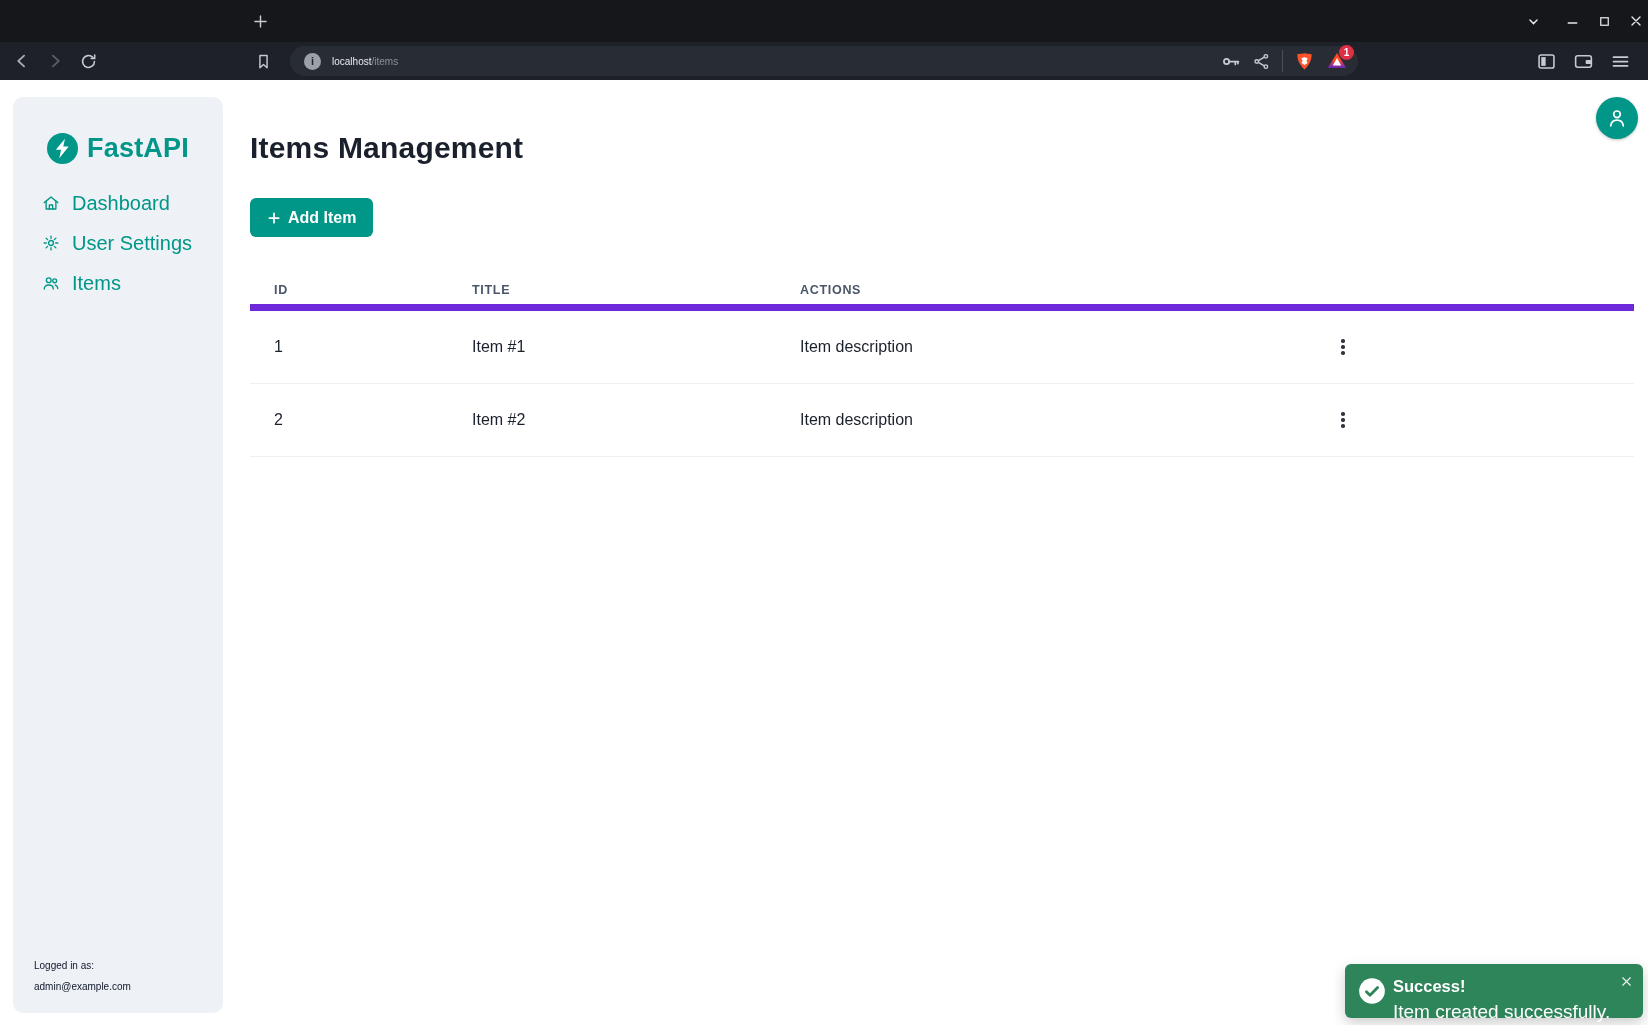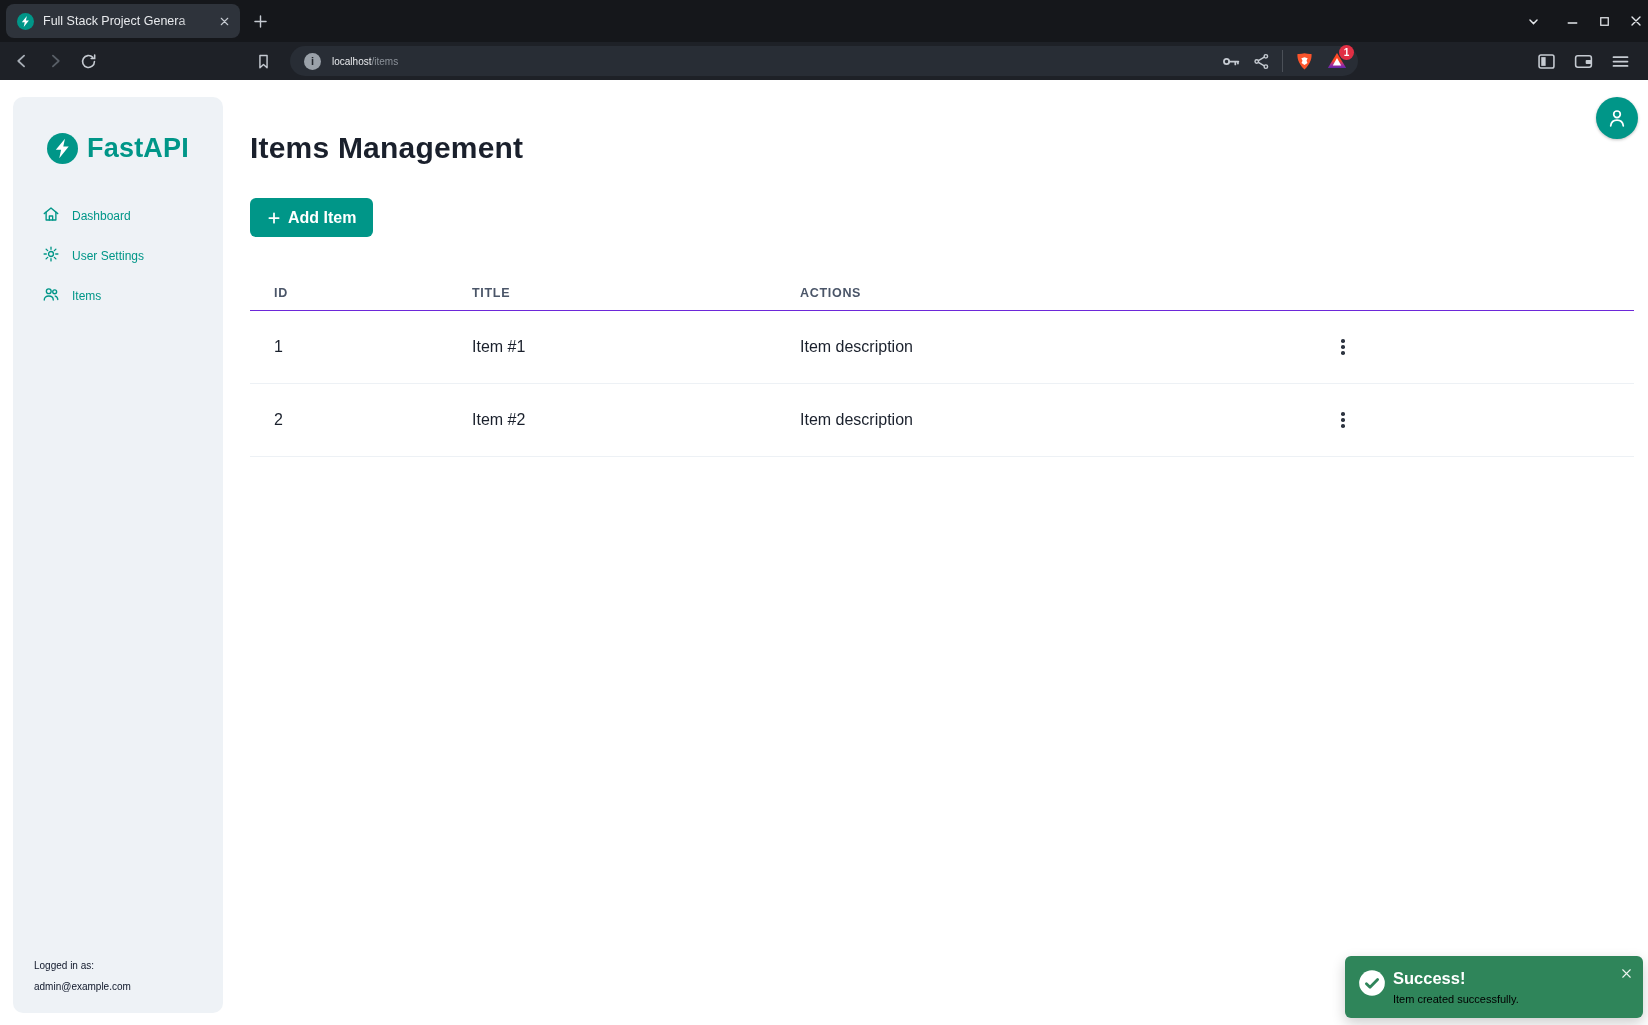--- a/index.html
+++ b/index.html
@@ -42,22 +42,22 @@
   
   .app { position:absolute; top:80px; left:0; width:1648px; height:945px; background:#ffffff; }
 
   .sidebar { position:absolute; left:13px; top:17px; width:210px; height:916px;
     background:#eef2f6; border-radius:10px; }
   .logo { position:absolute; top:36px; left:0; right:0; display:flex; align-items:center;
     justify-content:center; gap:9px; }
   .logo svg { width:31px; height:31px; }
   .logo-text { font-size:27px; font-weight:600; color:#009688; letter-spacing:.2px; }
   .nav { position:absolute; top:86px; left:16px; width:176px; }
-  .nav-item { height:40px; border-radius:8px; display:flex; align-items:flex-end; gap:12px;
-    padding-left:13px; color:#009688; font-size:12px; cursor:default; }
+  .nav-item { height:40px; border-radius:8px; display:flex; align-items:center; gap:12px;
+    padding-left:13px; color:#009688; font-size:20px; cursor:default; }
   .nav-item.active { background:#e2e8f0; }
   .nav-item svg { width:18px; height:18px; flex:0 0 18px; }
   .side-foot { position:absolute; left:21px; bottom:16px; font-size:10px; line-height:21px;
     color:#0f172a; }
 
   .avatar-btn { position:absolute; top:17px; right:10px; width:42px; height:42px;
     border-radius:50%; background:#009688; display:flex; align-items:center; justify-content:center;
     box-shadow:0 1px 3px rgba(0,0,0,.25); }
   .avatar-btn svg { width:24px; height:24px; }
 
@@ -65,52 +65,38 @@
   .page-title { position:absolute; top:51px; left:0; font-size:30px; font-weight:bold;
     color:#1a202c; letter-spacing:.2px; }
   .add-btn { position:absolute; top:118px; left:0; height:39px; padding:0 17px; border:none;
     border-radius:6px; background:#009688; color:#fff; font-size:16px; font-weight:bold;
     display:flex; align-items:center; gap:7px; font-family:inherit;text-align:right; }
   .add-btn svg { width:14px; height:14px; }
 
   .table { position:absolute; top:195px; left:0; width:1384px; }
   .tr { display:grid; grid-template-columns:198px 328px 523px 1fr; align-items:center; }
   .tr > div { padding-left:24px; }
-  .thead { height:36px; border-bottom:1px solid #6d28d9; }
+  .thead { height:36px; border-bottom:7px solid #6d28d9; }
   .thead > div { font-size:12.5px; font-weight:bold; color:#4a5568; letter-spacing:.7px; }
   .trow { height:73px; border-bottom:1px solid #edf1f5; font-size:16px; color:#1a202c; }
   .kebab { width:26px; height:30px; margin-left:7px; border:none; background:transparent;
     display:flex; flex-direction:column; align-items:center; justify-content:center; gap:2.6px; }
   .kebab i { width:3.6px; height:3.6px; border-radius:50%; background:#2d3440; }
 
-  .toast { position:absolute; right:5px; bottom:7px; width:298px; height:62px; background:#2f855a;
+  .toast { position:absolute; right:5px; bottom:7px; width:298px; height:54px; background:#2f855a;
     border-radius:6px; color:#fff; box-shadow:0 5px 14px rgba(0,0,0,.2);margin-left:9px; }
   .toast-ic { position:absolute; left:13px; top:13px; width:28px; height:28px; }
   .toast-title { position:absolute; left:48px; top:13px; font-size:16.5px; font-weight:bold; }
-  .toast-msg { position:absolute; left:48px; top:37px; font-size:11px; color:#000000; }
+  .toast-msg { position:absolute; left:48px; top:37px; font-size:19px; color:#ffffff; }
   .toast-close { position:absolute; right:9px; top:9px; width:16px; height:16px; color:#eef5f0; }
 </style>
 </head>
 <body>
 
 <div class="tabbar">
-  <div class="tab">
-    <span class="favicon">
-      <svg viewBox="0 0 24 24">
-          <circle cx="12" cy="12" r="12" fill="#009688"></circle>
-        <path d="M13.9 4.4 6.8 13h4.1l-1.4 6.6 7.3-9.1h-4.2z" fill="#fff"></path>
-        </svg>
-    </span>
-    <span class="tab-title">Full Stack Project Genera</span>
-    <span class="icon-btn tab-close">
-      <svg viewBox="0 0 24 24" width="13" height="13" fill="none" stroke="currentColor" stroke-width="2" stroke-linecap="round">
-          <path d="M6 6l12 12M18 6 6 18"></path>
-        </svg>
-    </span>
-  </div>
   <span class="icon-btn newtab">
     <svg viewBox="0 0 24 24" width="19" height="19" fill="none" stroke="currentColor" stroke-width="1.8" stroke-linecap="round">
         <path d="M12 5v14M5 12h14"></path>
       </svg>
   </span>
   <span class="winctl" style="left:1520px">
     <svg viewBox="0 0 24 24" width="17" height="17" fill="none" stroke="currentColor" stroke-width="2" stroke-linecap="round">
         <path d="m7 10 5 5 5-5"></path>
       </svg>
   </span>

